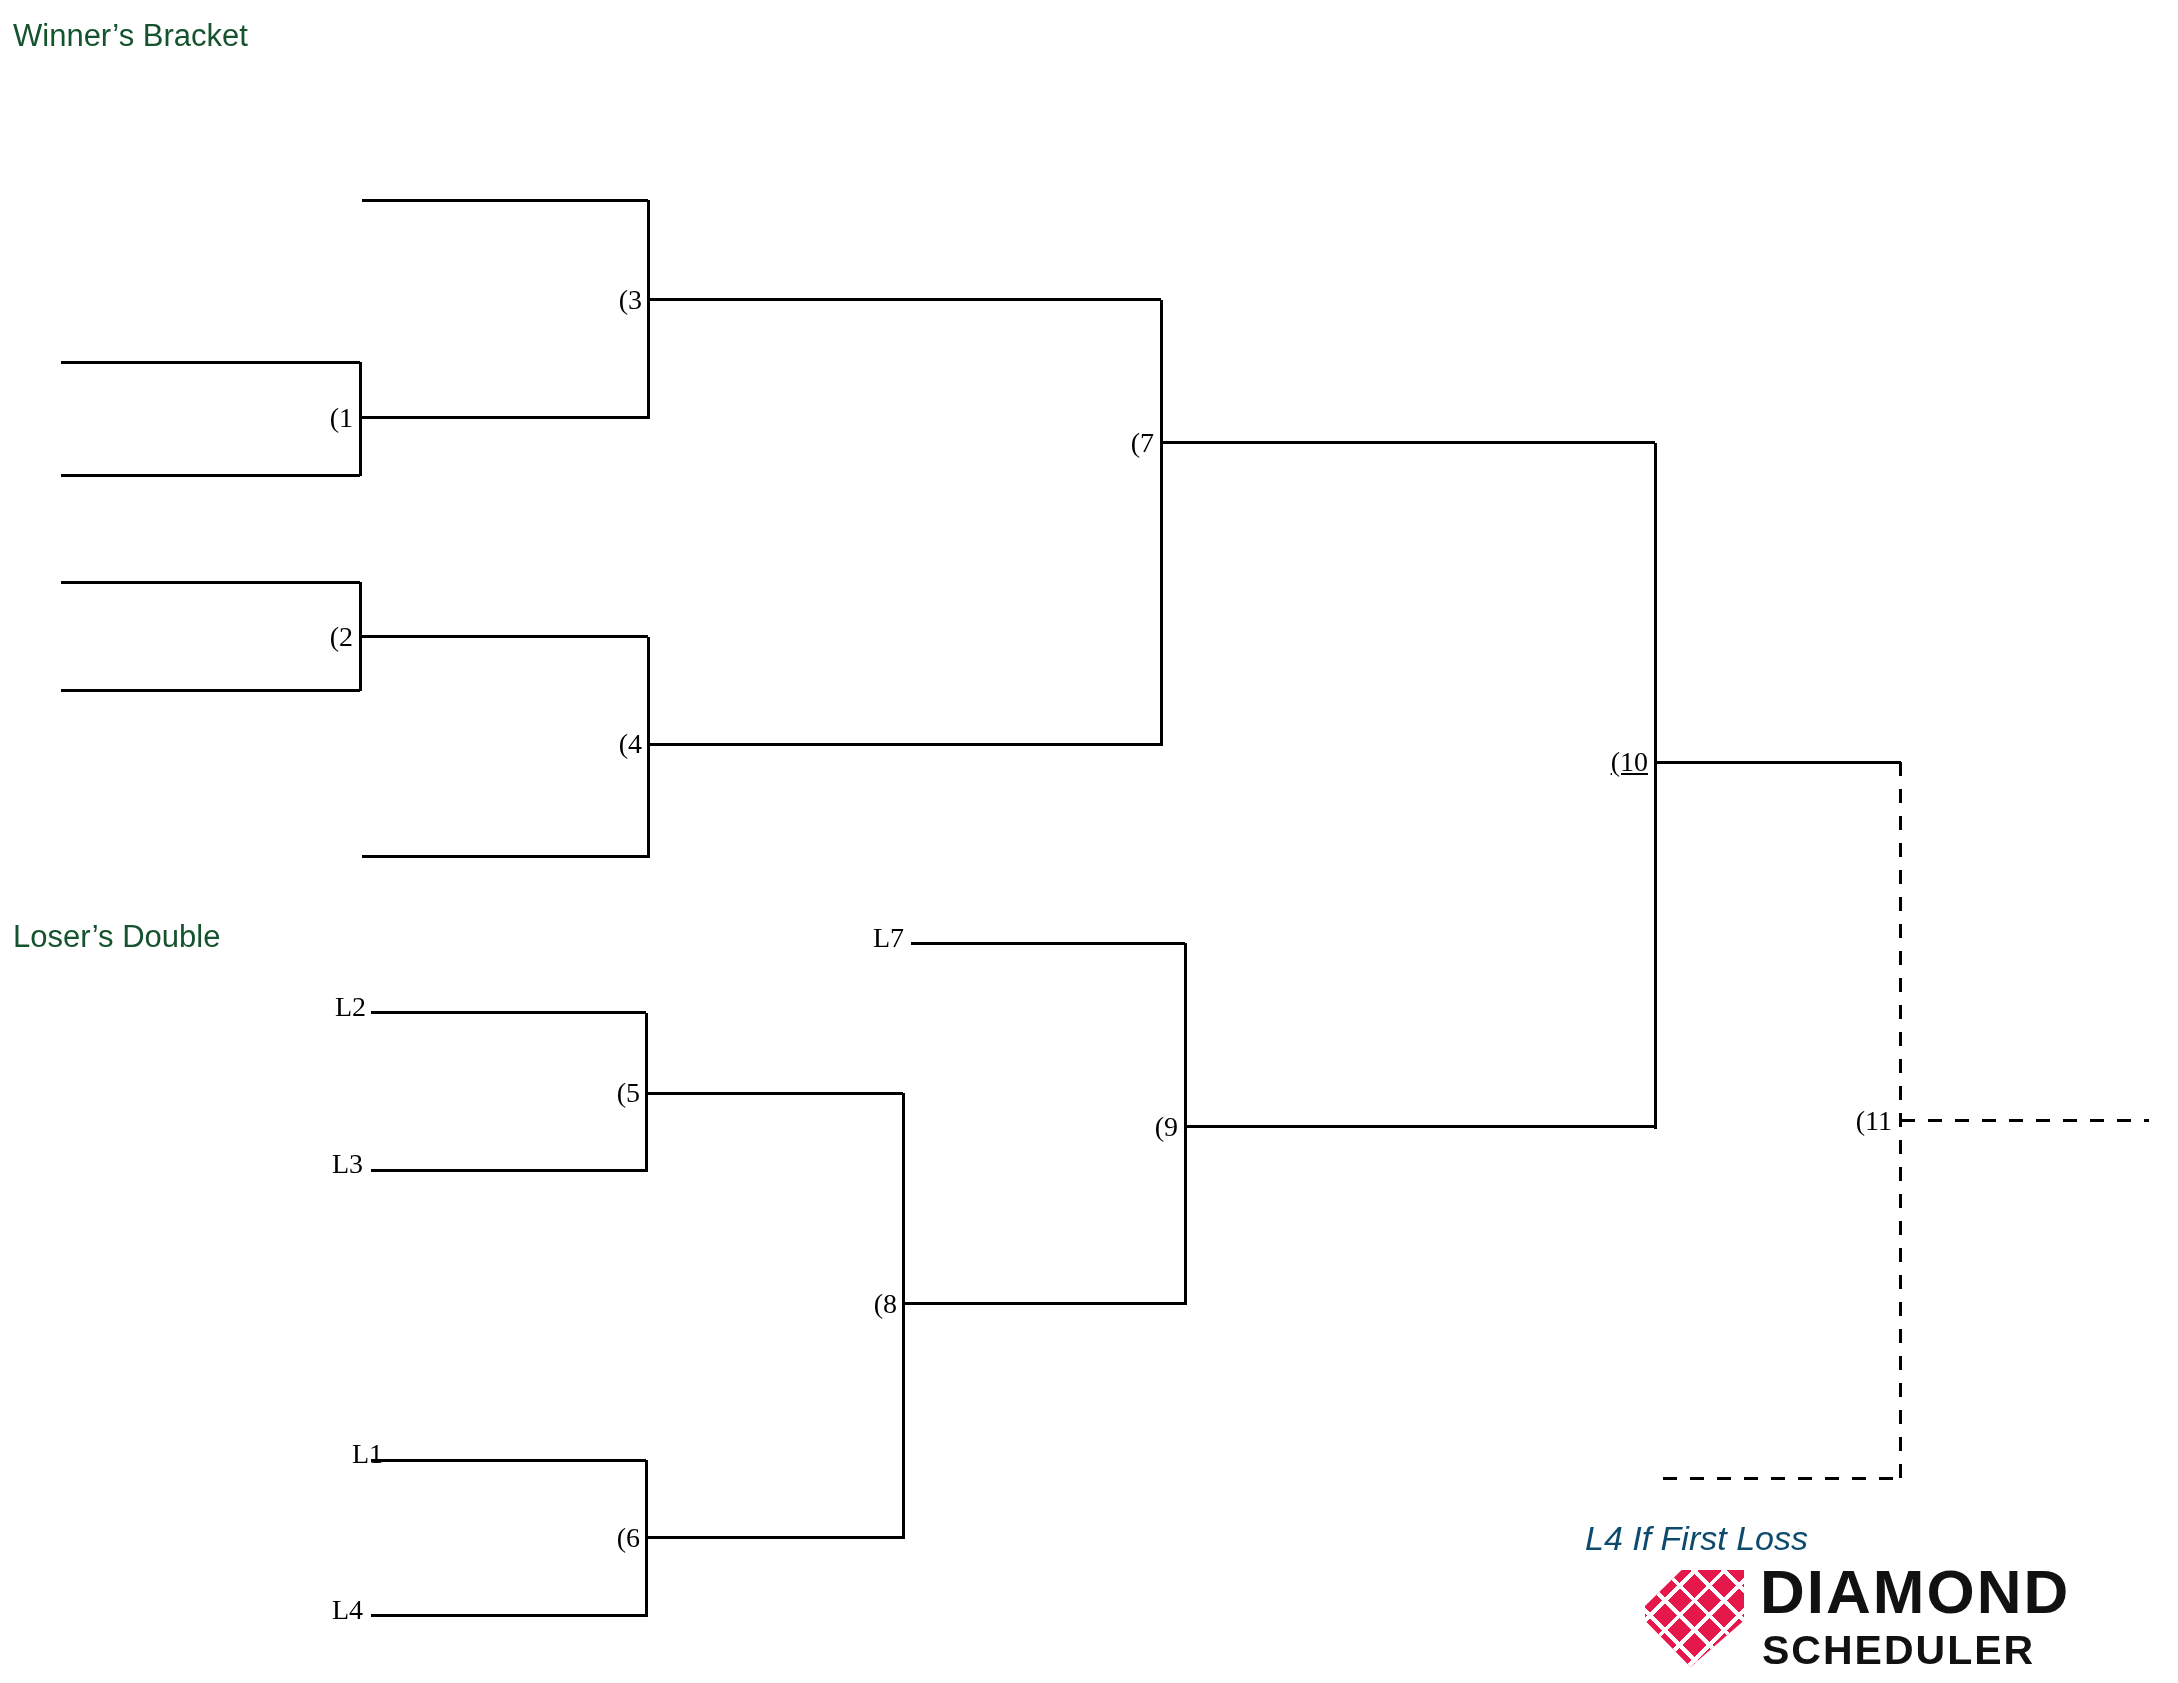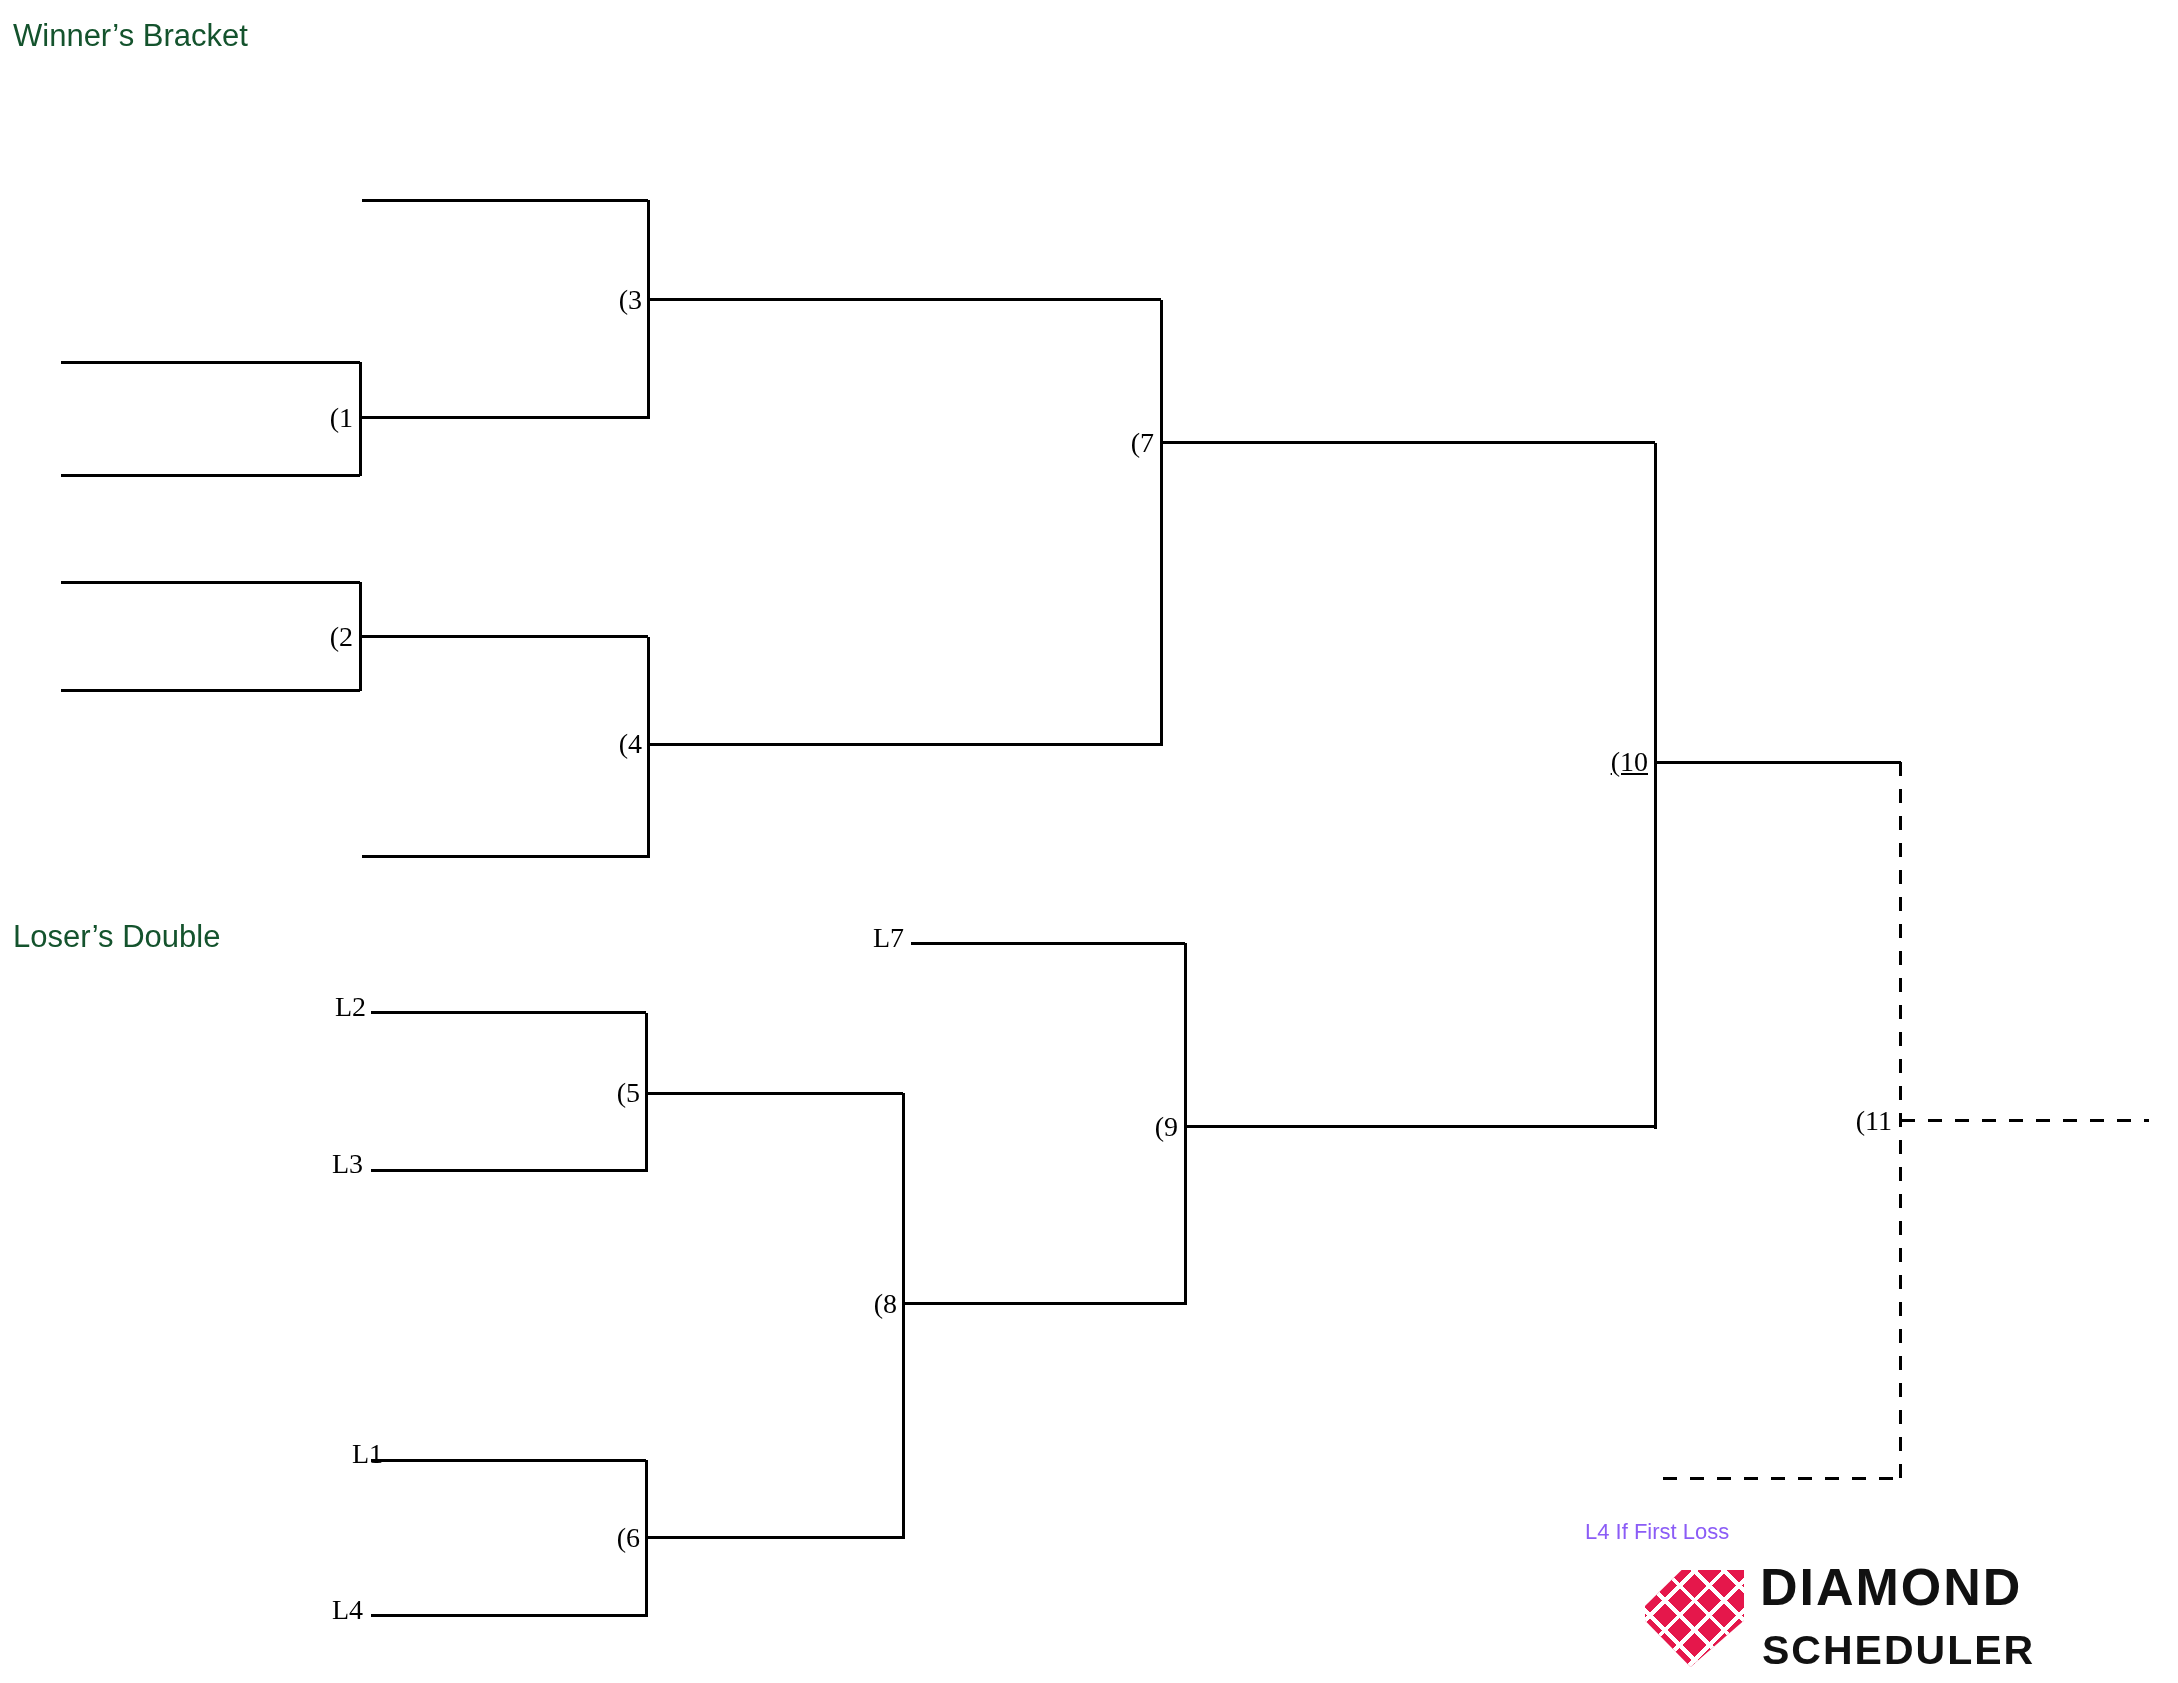--- a/index.html
+++ b/index.html
@@ -17,32 +17,32 @@
   }
   .bracket-title{
     position:absolute;left:13px;top:18px;font-size:31px;color:#14532d;white-space:nowrap;
   }
   #losers-title{top:919px;}
   #page-title{
     position:absolute;left:987px;top:26px;transform:translateX(-50%);
     font-size:79px;font-weight:bold;letter-spacing:1px;color:#000;white-space:nowrap;
   }
   #footnote{
-    position:absolute;left:1585px;top:1519px;font-size:22px;color:#8b5cf6;white-space:nowrap;
+    position:absolute;left:1585px;top:1519px;font-size:34px;color:#0c4a6e;white-space:nowrap;font-style:italic;
   }
   #logo{position:absolute;left:1645px;top:1559px;width:533px;height:119px;}
   #logo-icon{
     position:absolute;left:0;top:11px;width:99px;height:97px;
     background-image:
       repeating-linear-gradient(45deg,transparent 0 17px,#fff 17px 21px),
       repeating-linear-gradient(-45deg,transparent 0 17px,#fff 17px 21px);
     clip-path:polygon(37% 0,100% 0,100% 52%,46% 100%,0 52%,0 37%);
   }
   #logo-brand{
-    position:absolute;left:115px;top:2px;font-size:52px;font-weight:bold;
+    position:absolute;left:115px;top:2px;font-size:62px;font-weight:bold;
     letter-spacing:2px;color:#111;line-height:1;white-space:nowrap;
   }
   #logo-sub{
     position:absolute;left:117px;top:71px;font-size:41px;font-weight:bold;
     letter-spacing:2px;color:#111;line-height:1;white-space:nowrap;
   }
 </style>
 </head>
 <body>
 

